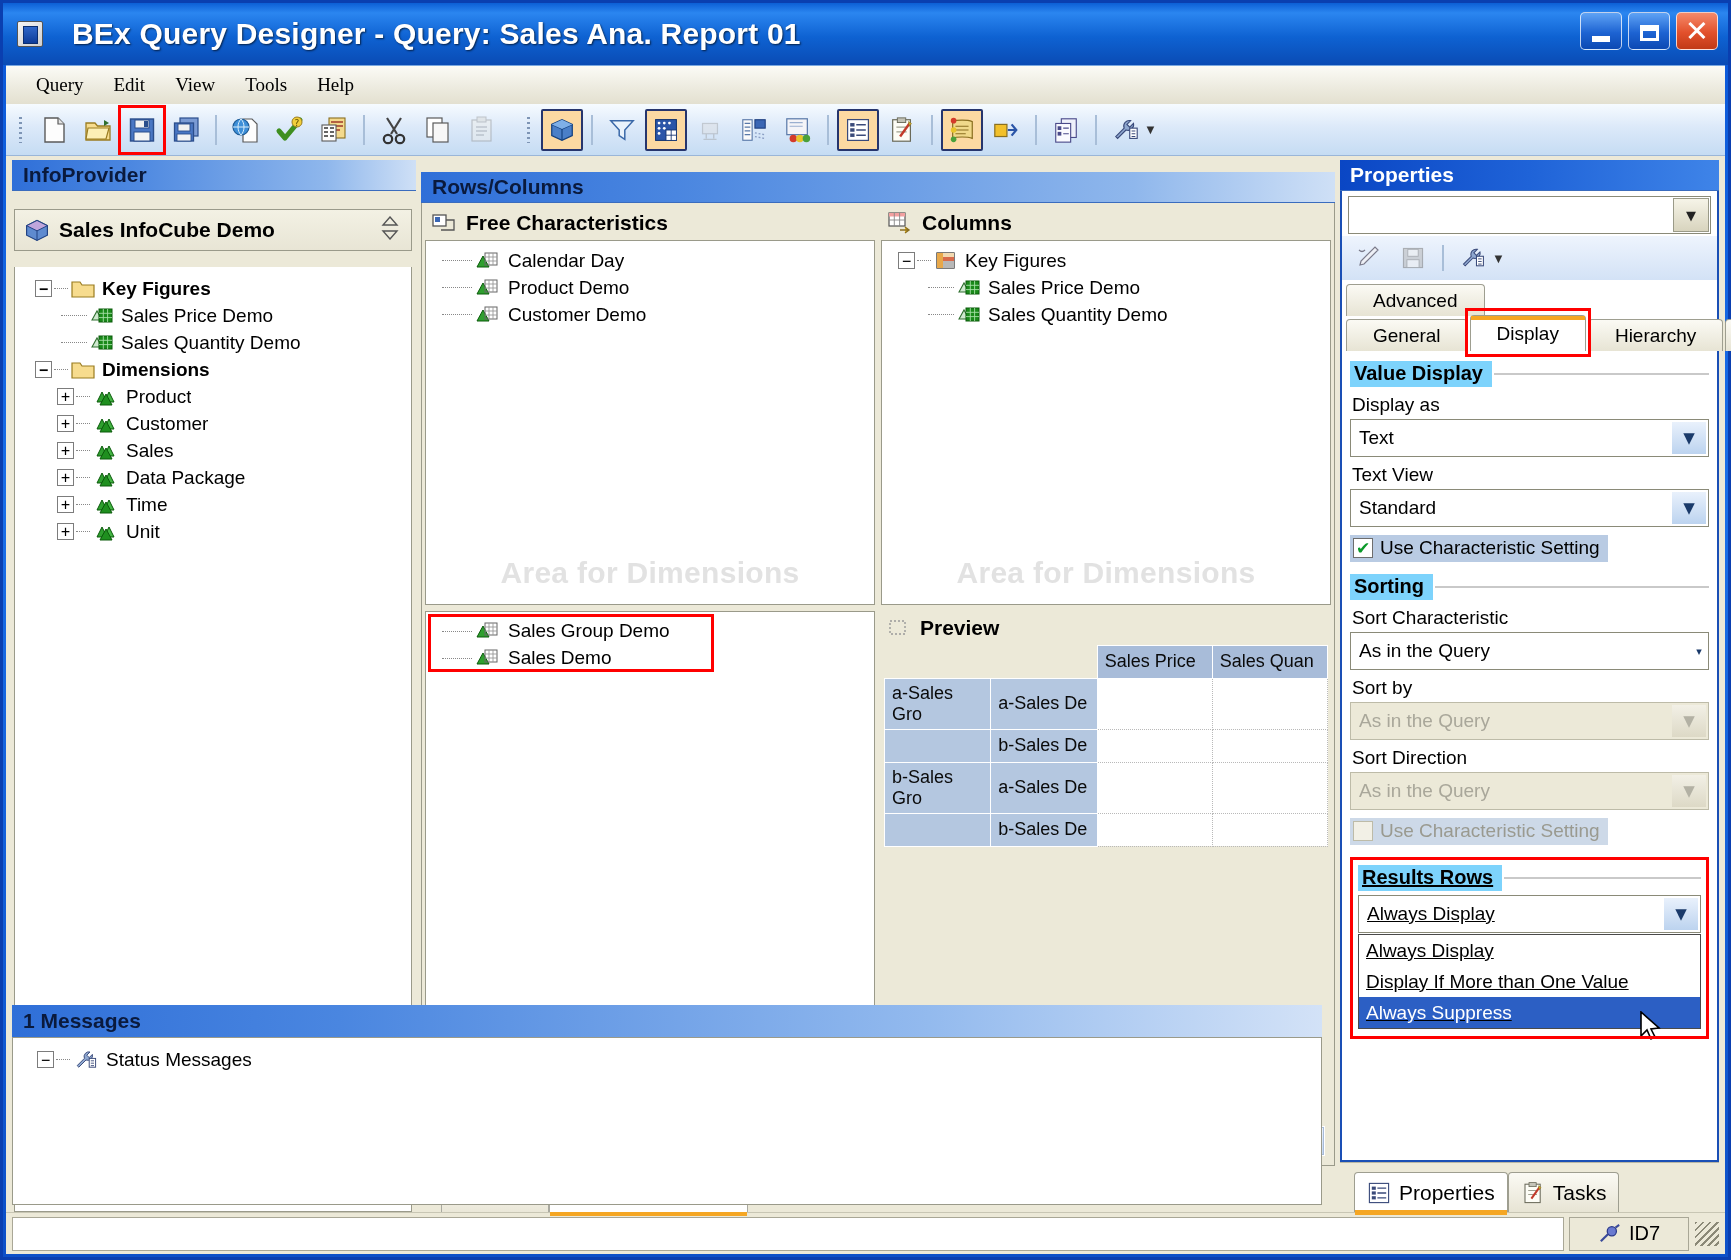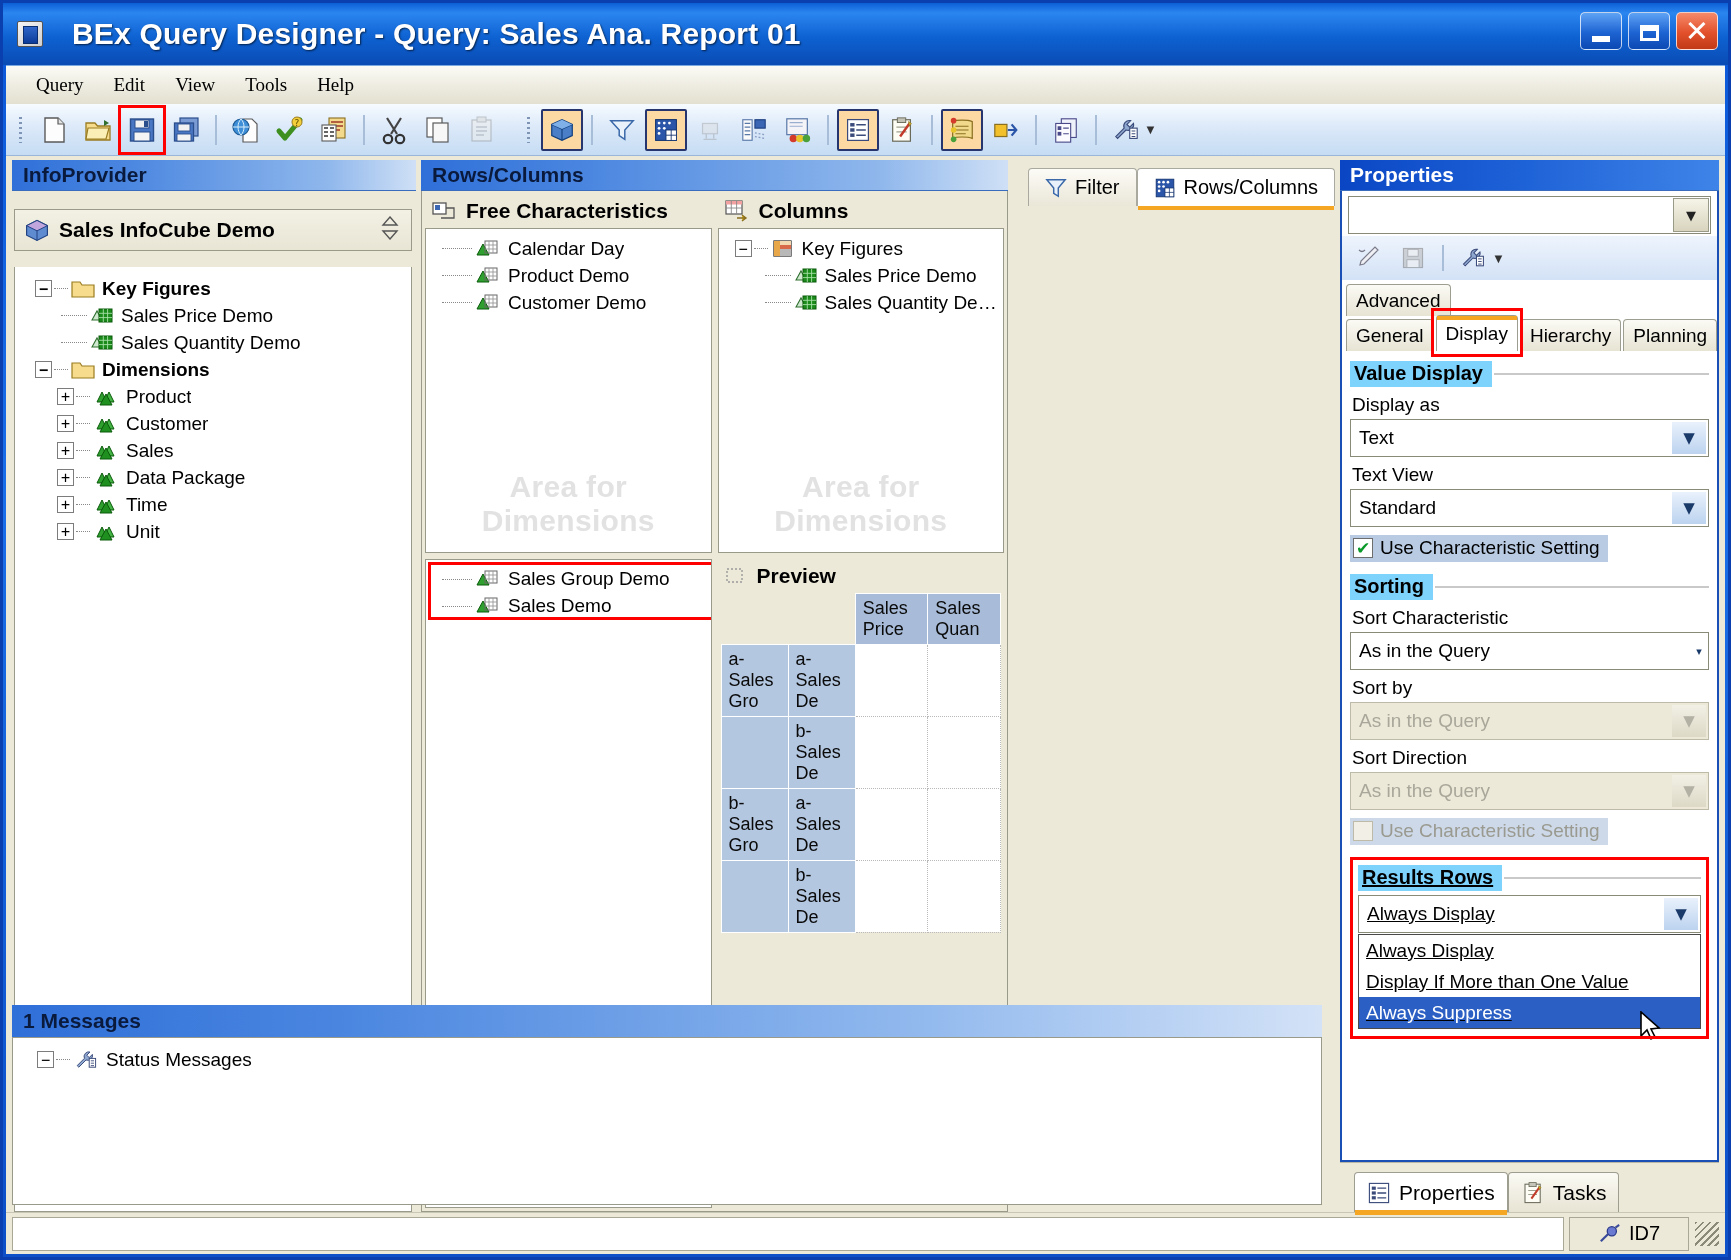--- a/index.html
+++ b/index.html
@@ -151,21 +151,21 @@
   #messages-panel { height:205px; flex:0 0 205px; margin-top:7px; display:flex; flex-direction:column; }
   #messages-title {
     height:32px; flex:0 0 32px;
     background:linear-gradient(to right,#2f6fd8 0%,#4a86e0 25%,#93baee 70%,#d3e2f7 100%);
     color:#0a1a3d; font-weight:bold; font-size:21px;
     display:flex; align-items:center; padding-left:11px;
   }
   #messages-body { flex:1 1 auto; background:#fff; border:1px solid #9a9a8a; padding:8px 0 0 6px; }
 
   
-  #centercol { flex:1 1 auto; display:flex; flex-direction:row; padding:4px 0 0 5px; min-width:0; }
+  #centercol { flex:1 1 auto; display:flex; flex-direction:column; padding:16px 0 0 5px; min-width:0; }
   #rc-panel { flex:1 1 auto; display:flex; flex-direction:column; min-height:0; }
   #rc-body { flex:1 1 auto; display:flex; flex-direction:column; background:#ece9d8; border:1px solid #9a9a8a; border-top:none; min-height:0; }
   .rc-grid { flex:1 1 auto; display:flex; min-height:0; }
   .rc-col { flex:1 1 50%; display:flex; flex-direction:column; min-width:0; padding:3px; }
   .sec-head {
     height:34px; flex:0 0 34px; display:flex; align-items:center;
     font-weight:bold; font-size:21px; color:#000; padding-left:6px;
     background:#ece9d8;
   }
   .sec-head .ico { margin-right:9px; }
@@ -242,21 +242,21 @@
     background:linear-gradient(to bottom,#eef4fd,#d3e2f6);
     display:flex; align-items:center; padding-left:10px; gap:4px;
   }
   .ptb-btn { width:38px; height:36px; display:flex; align-items:center; justify-content:center; cursor:pointer; }
   .ptbsep { width:2px; height:26px; background:#a8bed8; margin:0 6px; }
 
   
   #props-tabs { flex:0 0 auto; padding:4px 4px 0 4px; position:relative; }
   .trow { display:flex; align-items:flex-end; }
   .ptab {
-    height:32px; display:flex; align-items:center; padding:0 9px;
+    height:32px; display:flex; align-items:center; padding:0 26px;
     background:linear-gradient(to bottom,#fbfaf4,#e7e4d4);
     border:1px solid #9e9e90; border-bottom:none;
     border-top-left-radius:4px; border-top-right-radius:4px;
     font-size:19px; cursor:pointer; margin-right:2px; position:relative; white-space:nowrap;
   }
   .ptab.sel { background:#fff; height:36px; z-index:3; }
   .ptab.sel::before{
     content:""; position:absolute; left:0; right:0; top:0; height:4px; background:#f5a623;
   }
   .ptab.redbox::after{

